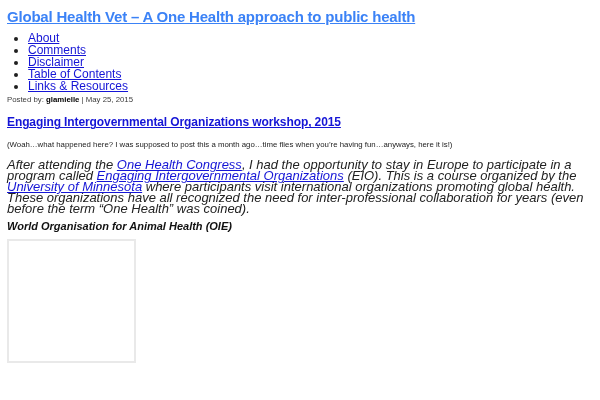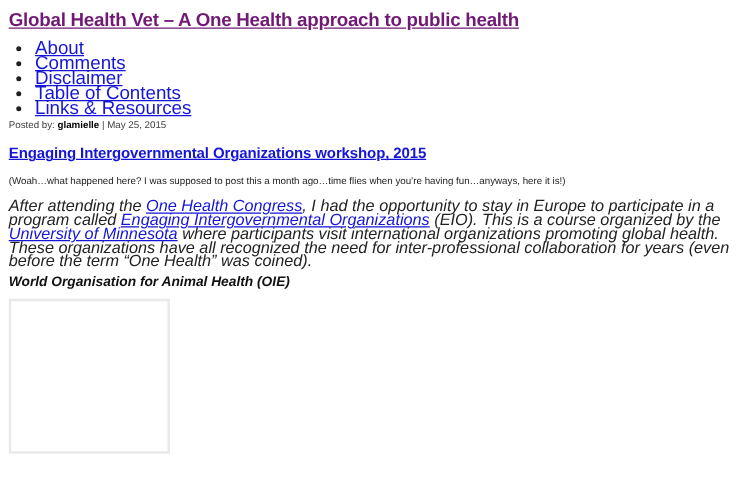--- a/index.html
+++ b/index.html
@@ -16,35 +16,35 @@
 
   
   h1.site-title {
     margin: 8px 0 0 0;
     font-size: 15px;
     line-height: 18px;
     letter-spacing: -0.2px;
     font-weight: bold;
   }
   h1.site-title a {
-    color: #701a75;
+    color: #3b82f6;
     text-decoration: underline;
   }
   .tagline {
     margin: 14px 0 0 0;
     font-size: 7.8px;
     line-height: 9px;
     color: #222222;
   }
 
   
   ul.site-nav {
     margin: 8px 0 0 0;
     padding: 0 0 0 21px;
-    font-size: 15px;
+    font-size: 12px;
     list-style: disc;
   }
   ul.site-nav li {
     margin: 0 0 2.6px 0;
     line-height: 9.4px;
   }
   a.blue-link, h2.post-title a {
     color: #1515d6;
     text-decoration: underline;
   }

